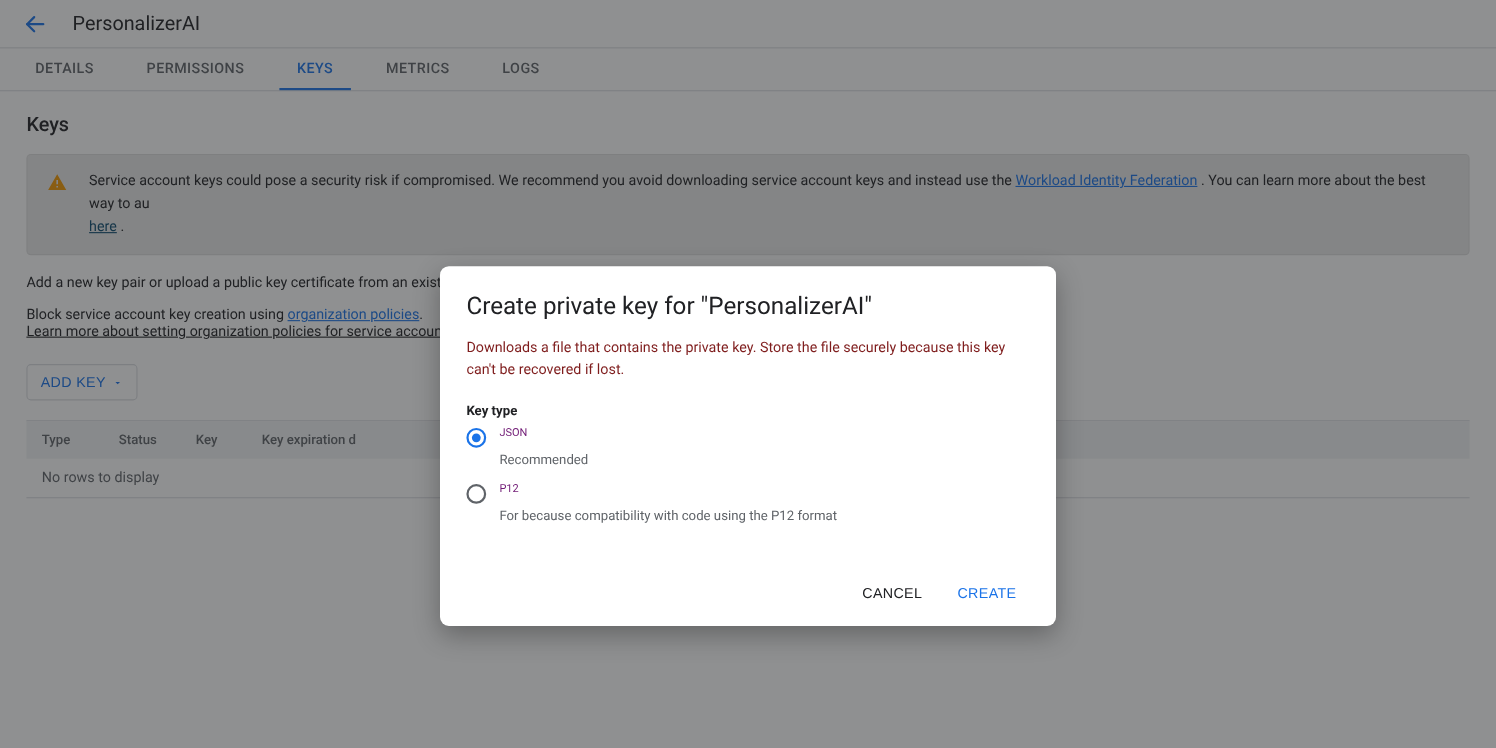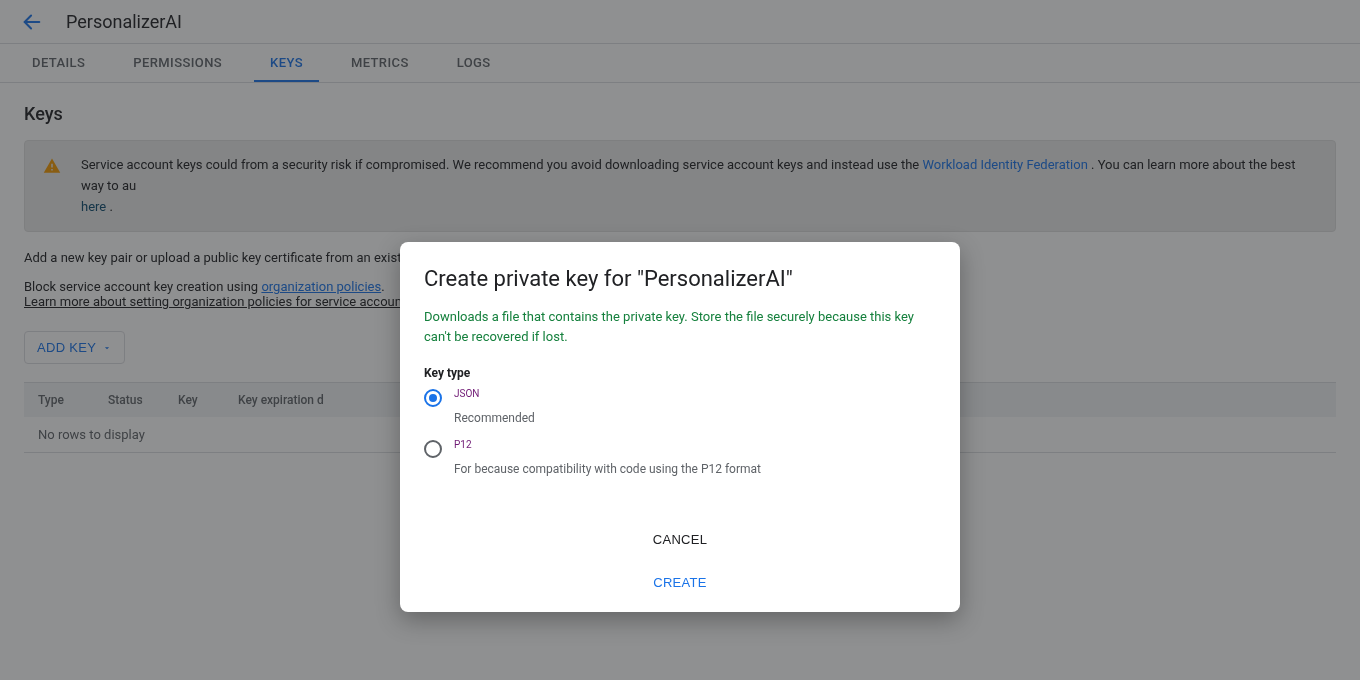--- a/index.html
+++ b/index.html
@@ -81,20 +81,21 @@
       line-height: 1.6;
       margin-bottom: 18px;
     }
     .warning-icon {
       color: #f29900;
       margin-top: 2px;
       flex-shrink: 0;
     }
     .warning-box a {
       color: #1a73e8;
+      text-decoration: underline;
       cursor: pointer;
     }
 
     .descr {
       font-size: 13px;
       color: #202124;
       margin: 14px 0;
     }
     .descr a.link { color:#1a73e8; text-decoration: underline; cursor:pointer; }
     .descr a.dark-link { color:#202124; text-decoration: underline; cursor:pointer; }
@@ -160,21 +161,21 @@
       transform: translateX(-50%);
     }
     .dialog-title {
       font-size: 22px;
       font-weight: 400;
       color: #202124;
       margin: 0 0 16px 0;
     }
     .dialog-sub {
       font-size: 13px;
-      color: #15803d;
+      color: #7f1d1d;
       line-height: 1.5;
       margin-bottom: 20px;
     }
     .section-label {
       font-size: 12px;
       font-weight: 700;
       color: #202124;
       margin-bottom: 8px;
     }
     .radio-row {
@@ -210,21 +211,20 @@
     .radio-help {
       font-size: 12px;
       color: #5f6368;
       margin: 2px 0 14px 30px;
     }
     .dialog-actions {
       display: flex;
       justify-content: flex-end;
       gap: 8px;
       margin-top: 46px;
-      flex-direction: column;
     }
     .dlg-btn {
       font-size: 13px;
       font-weight: 500;
       letter-spacing: 0.3px;
       padding: 10px 12px;
       border-radius: 4px;
       border: none;
       background: transparent;
       cursor: pointer;
@@ -256,21 +256,21 @@
 <div class="main">
   <h2 class="page-title">Keys</h2>
 
   <div class="warning-box">
     <span class="warning-icon">
       <svg width="18" height="18" viewBox="0 0 24 24">
           <path fill="#f29900" d="M1 21h22L12 2 1 21zm12-3h-2v-2h2v2zm0-4h-2V9h2v5z"></path>
         </svg>
     </span>
     <div>
-      <span>Service account keys could from a security risk if compromised. We recommend you avoid downloading service account keys and instead use the </span>
+      <span>Service account keys could pose a security risk if compromised. We recommend you avoid downloading service account keys and instead use the </span>
       <a>Workload Identity Federation</a>
       <span> . You can learn more about the best way to au</span><br>
       <a style="color:#0c4a6e">here</a>
       <span> .</span>
     </div>
   </div>
 
   <div class="descr">Add a new key pair or upload a public key certificate from an existing key pair.</div>
 
   <div class="descr">

